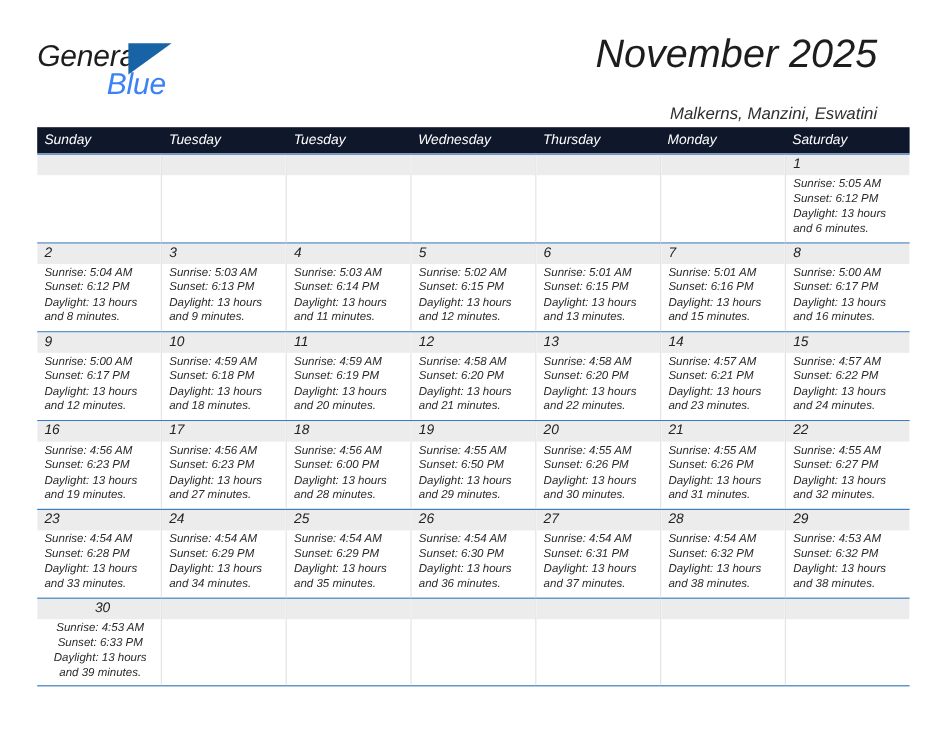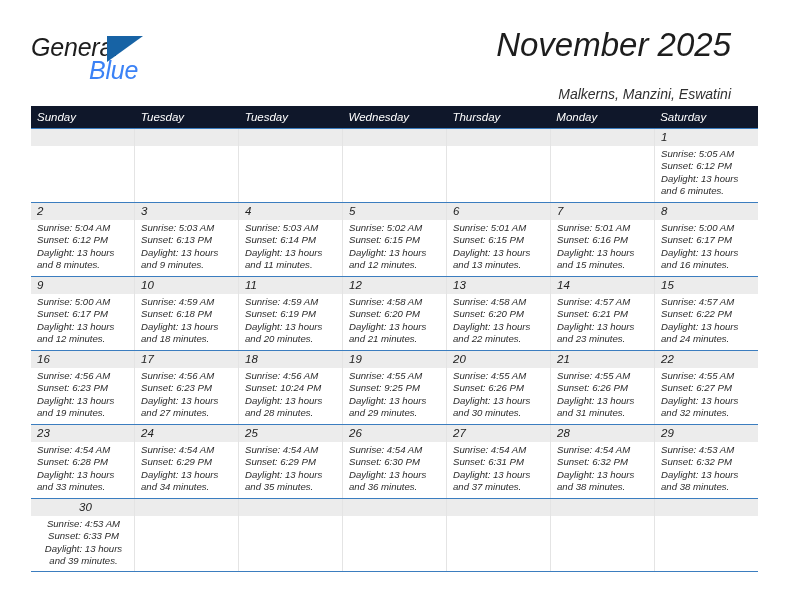--- a/index.html
+++ b/index.html
@@ -356,30 +356,30 @@
               <div class="day-line">Sunrise: 4:56 AM</div>
               <div class="day-line">Sunset: 6:23 PM</div>
               <div class="day-line">Daylight: 13 hours</div>
               <div class="day-line">and 27 minutes.</div>
             </div>
           </div>
           <div class="day">
             <div class="day-number">18</div>
             <div class="day-lines">
               <div class="day-line">Sunrise: 4:56 AM</div>
-              <div class="day-line">Sunset: 10:24 PM</div>
+              <div class="day-line">Sunset: 6:00 PM</div>
               <div class="day-line">Daylight: 13 hours</div>
               <div class="day-line">and 28 minutes.</div>
             </div>
           </div>
           <div class="day">
             <div class="day-number">19</div>
             <div class="day-lines">
               <div class="day-line">Sunrise: 4:55 AM</div>
-              <div class="day-line">Sunset: 9:25 PM</div>
+              <div class="day-line">Sunset: 6:50 PM</div>
               <div class="day-line">Daylight: 13 hours</div>
               <div class="day-line">and 29 minutes.</div>
             </div>
           </div>
           <div class="day">
             <div class="day-number">20</div>
             <div class="day-lines">
               <div class="day-line">Sunrise: 4:55 AM</div>
               <div class="day-line">Sunset: 6:26 PM</div>
               <div class="day-line">Daylight: 13 hours</div>

